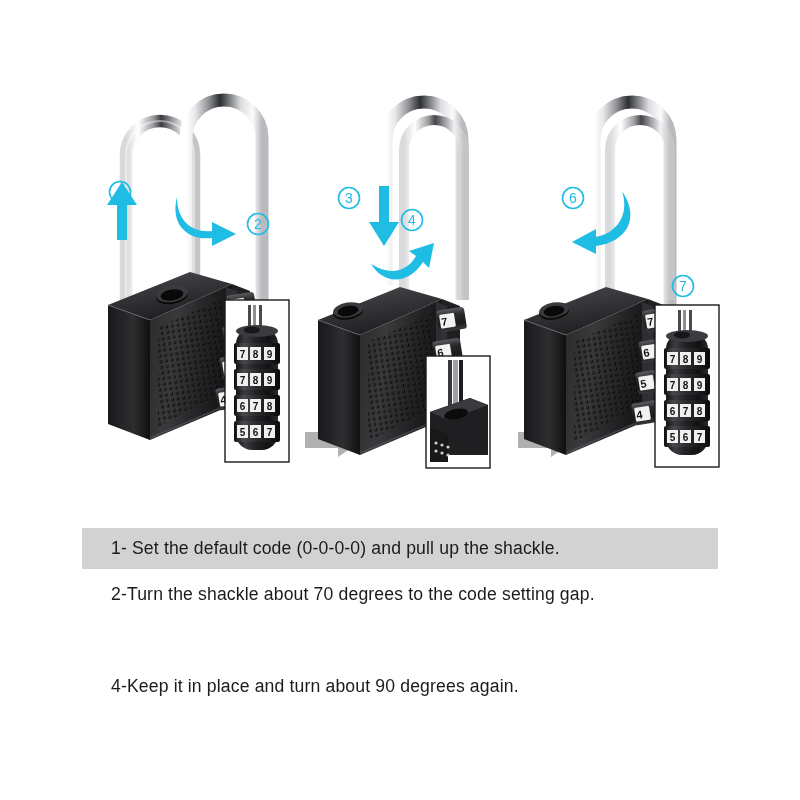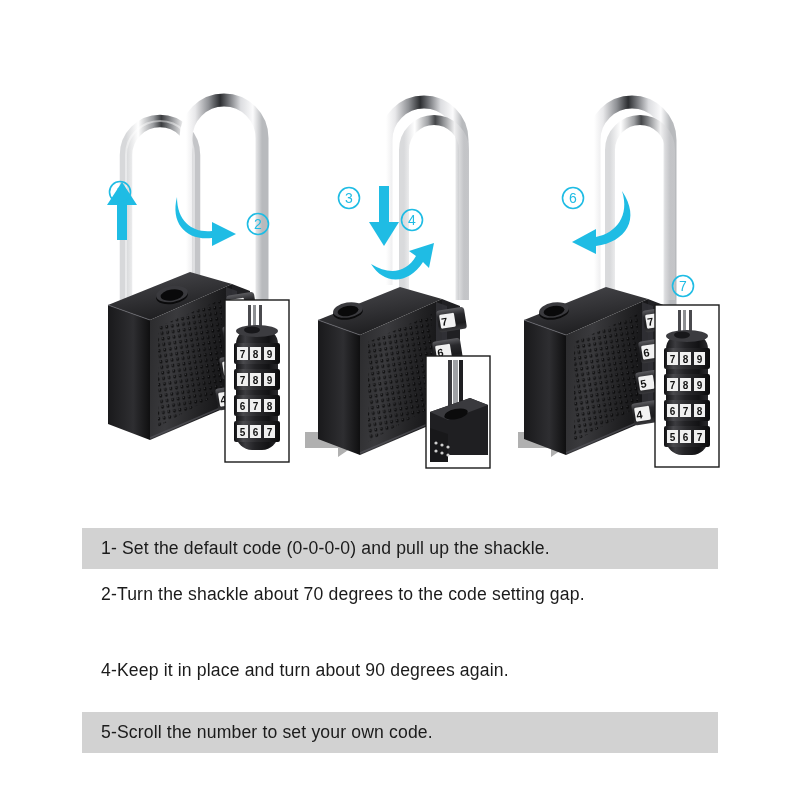--- a/index.html
+++ b/index.html
@@ -35,21 +35,21 @@
   .instr-row {
     position: absolute;
     left: 82px;
     width: 636px;
     height: 41px;
     display: flex;
     align-items: center;
   }
   .instr-row.shaded { background: #d2d2d2; }
   .instr-text {
-    padding-left: 19px;
+    padding-left: 29px;
     font-family: "Liberation Sans", sans-serif;
     font-size: 17.6px;
     color: #1b1b1b;
     letter-spacing: 0.15px;
     white-space: nowrap;
   }
 </style>
 </head>
 <body>
 
@@ -435,19 +435,16 @@
 </svg>
 </div>
 
 <div id="instructions">
   <div class="instr-row shaded" style="top:16px">
     <span class="instr-text">1- Set the default code (0-0-0-0) and pull up the shackle.</span>
   </div>
   <div class="instr-row" style="top:62px">
     <span class="instr-text">2-Turn the shackle about 70 degrees to the code setting gap.</span>
   </div>
-  <div class="instr-row" style="top:138px">
+  <div class="instr-row" style="top:154px">
     <span class="instr-text">4-Keep it in place and turn about 90 degrees again.</span>
   </div>
-  <div class="instr-row shaded" style="top:200px">
-    <span class="instr-text">5-Scroll the number to set your own code.</span>
-  </div>
 </div>
 
 </body></html>

